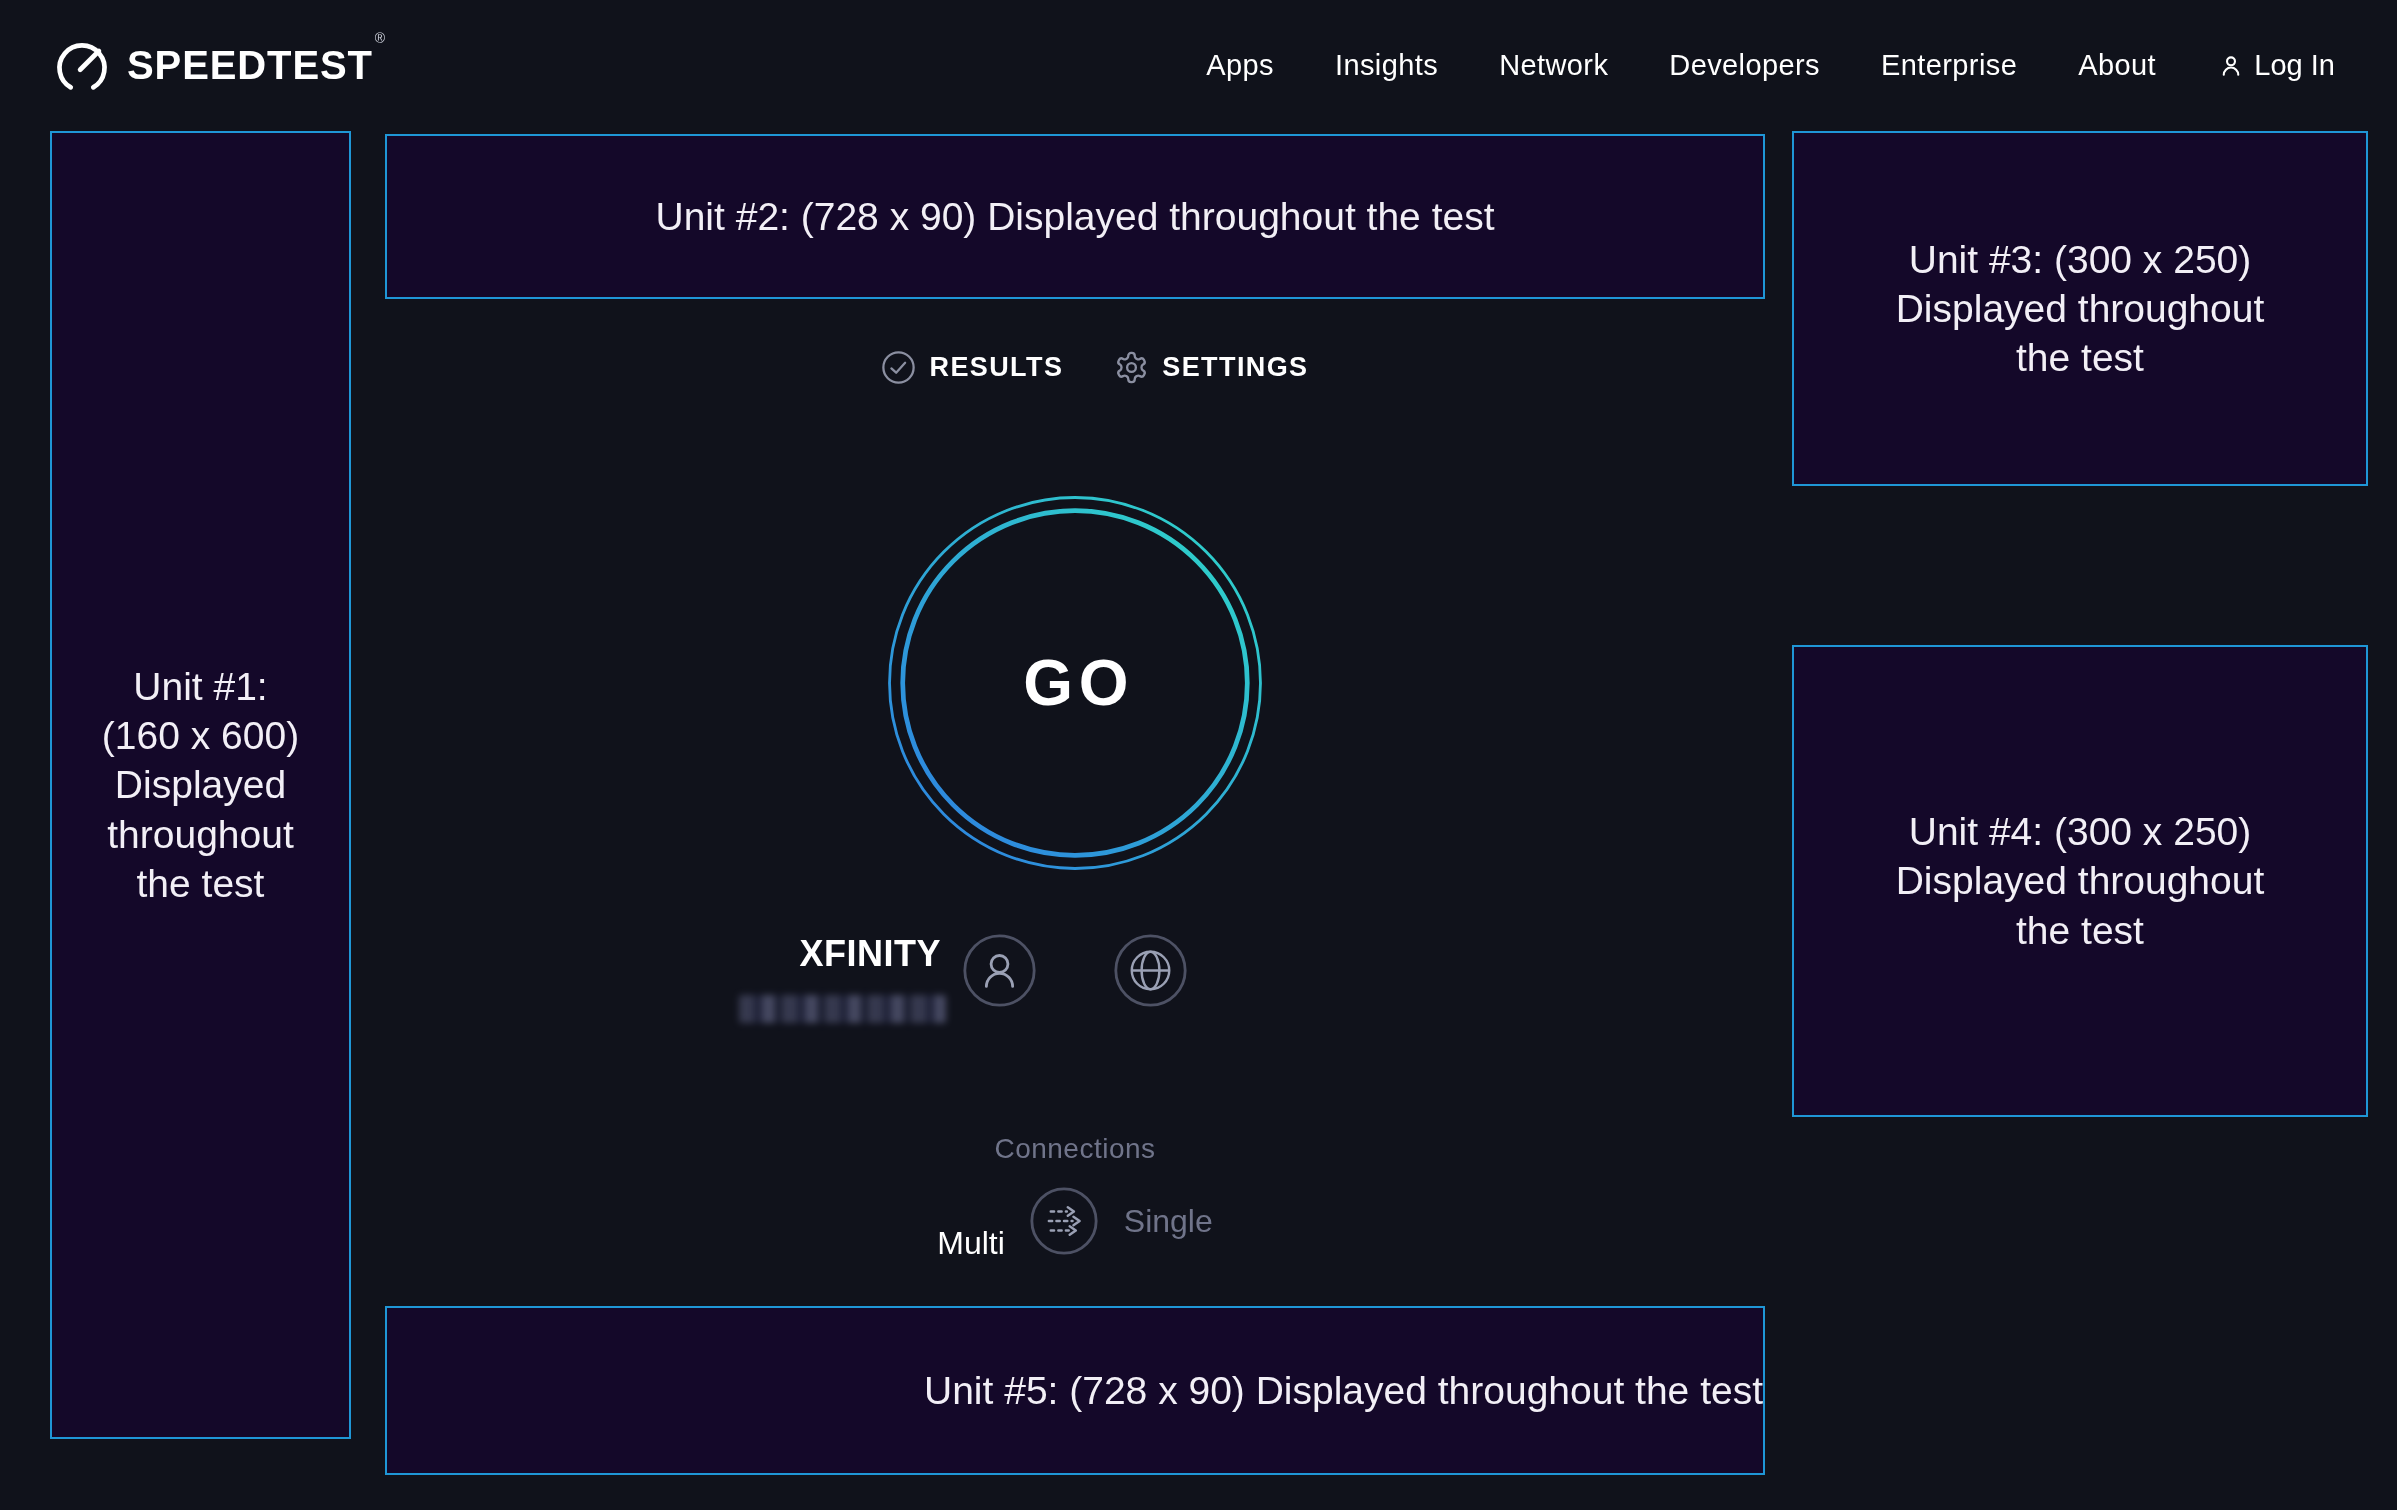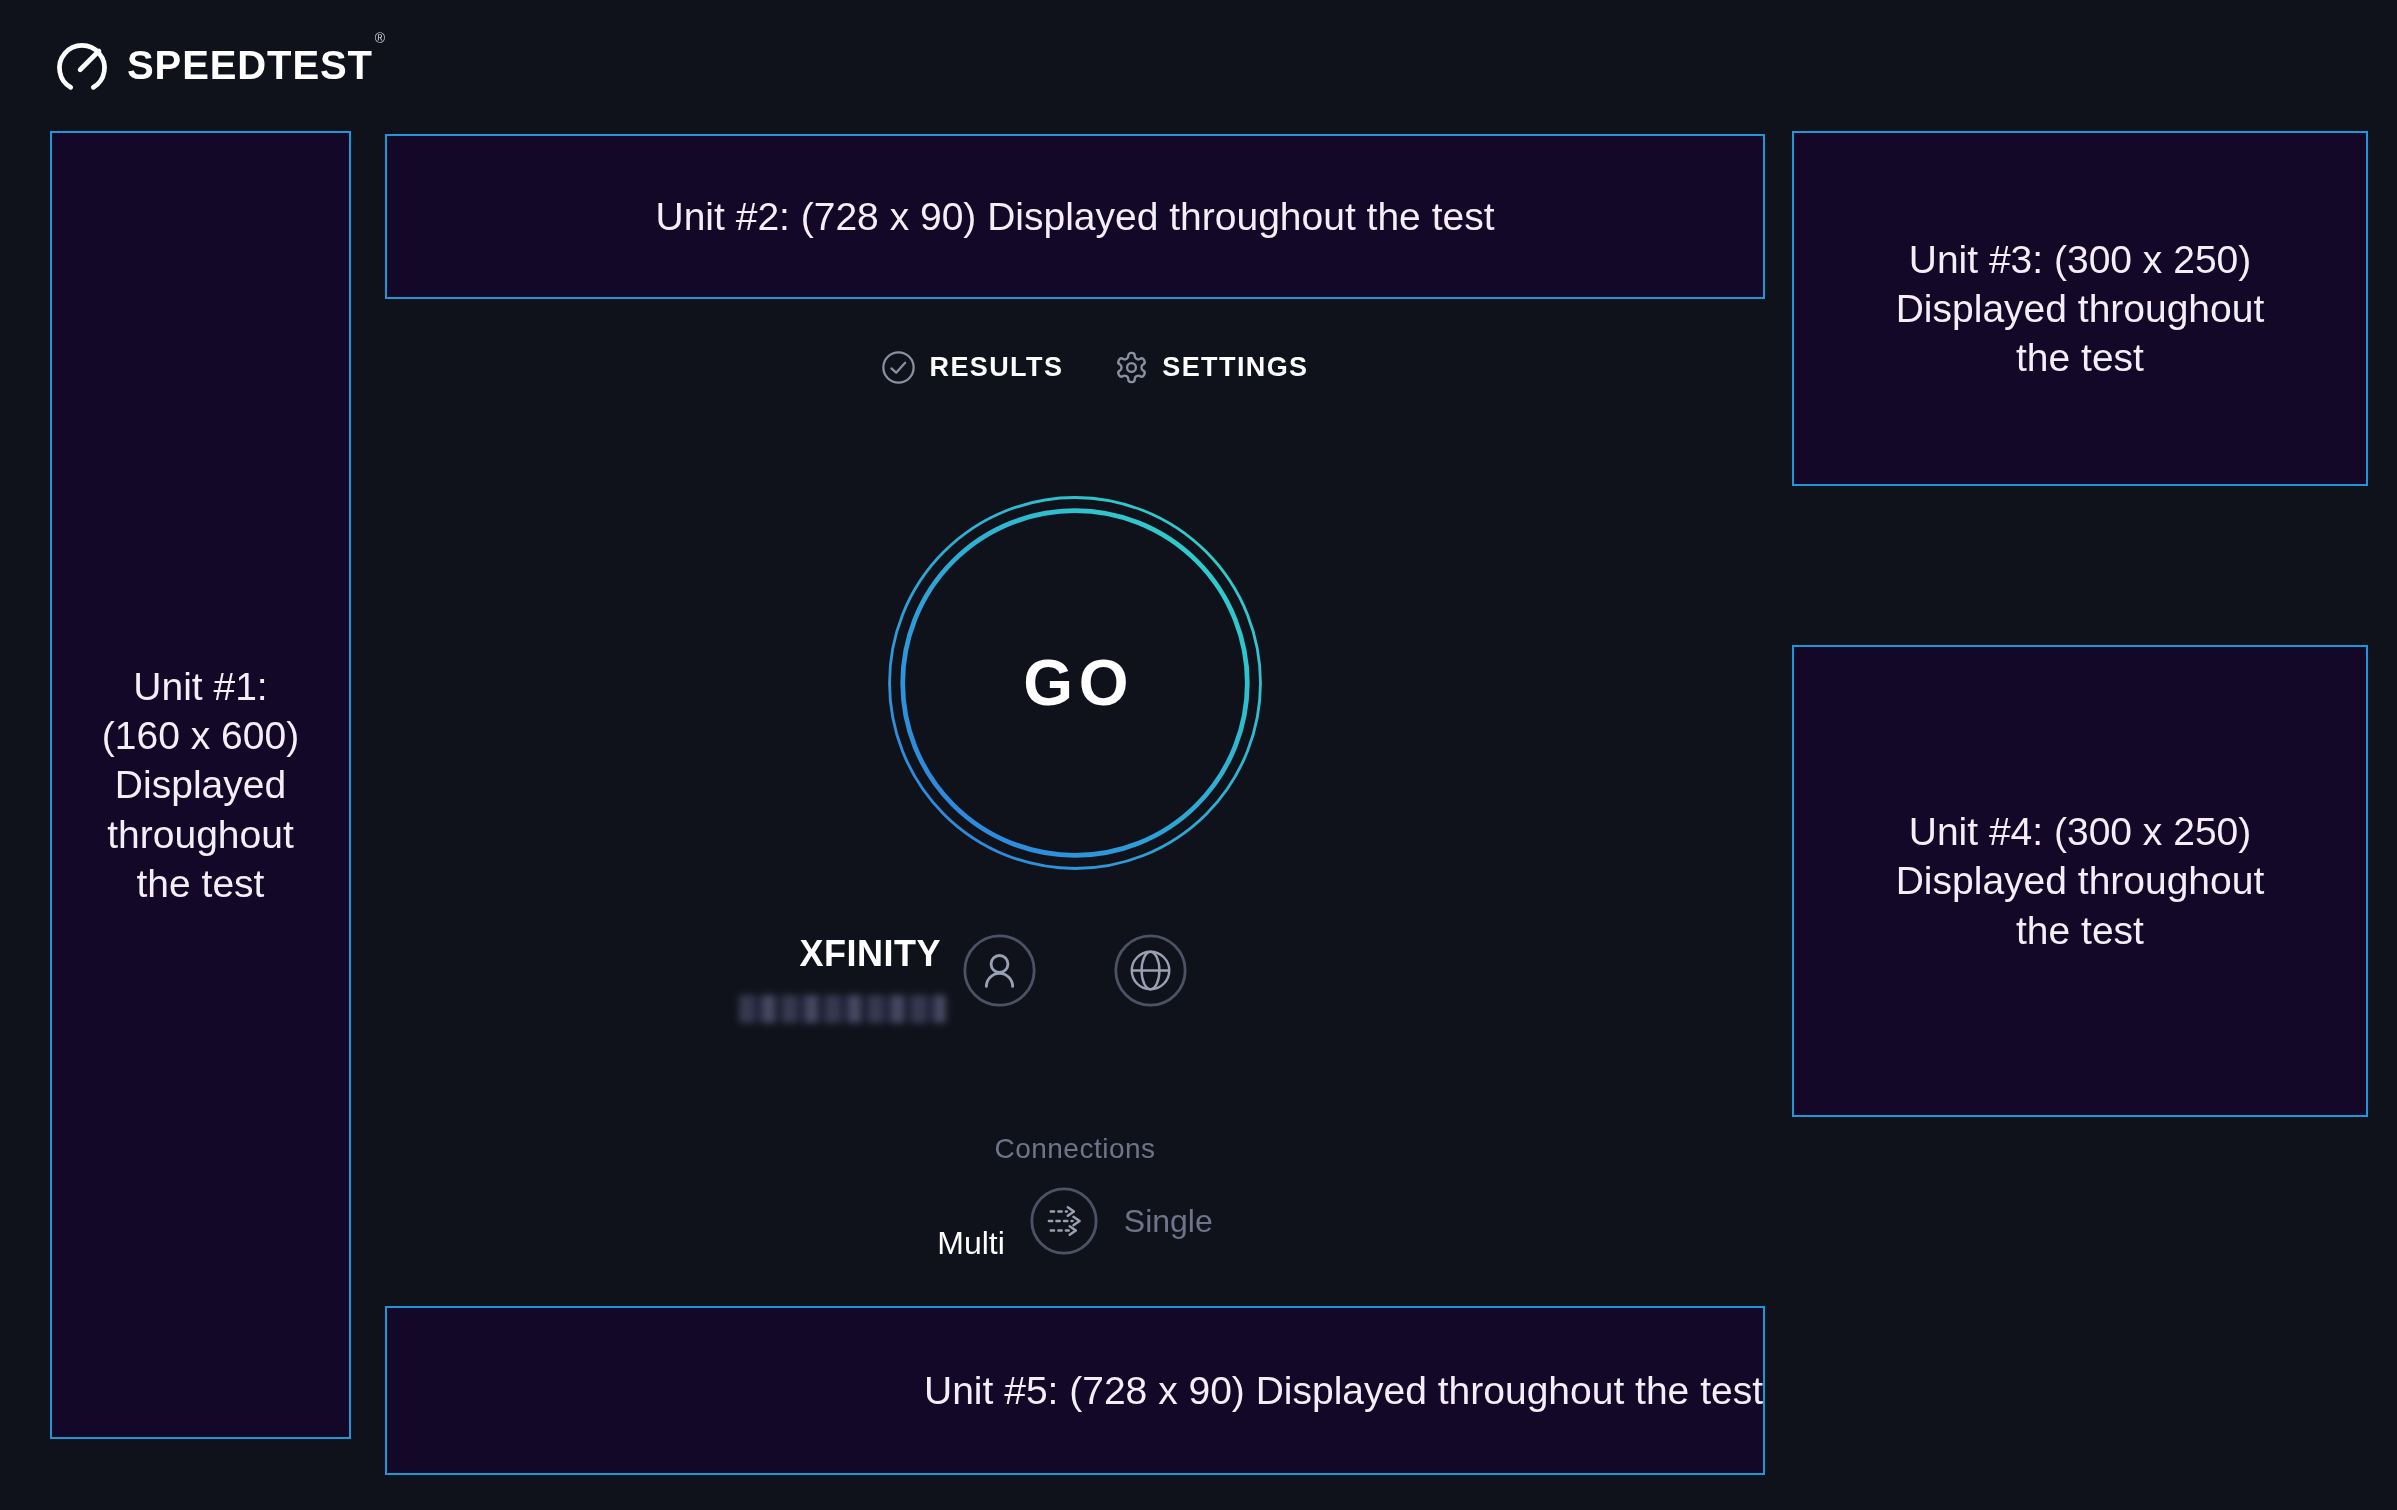--- a/index.html
+++ b/index.html
@@ -70,20 +70,37 @@
   <div class="header">
     <div class="logo">
       <span style="display:flex;">
         <svg width="60" height="60" viewBox="0 0 64 64" fill="none">
           <path d="M 20 54.8 A 24 24 0 1 1 44 54.8" stroke="#fff" stroke-width="5" stroke-linecap="round"></path>
           <line x1="30" y1="36" x2="50" y2="16" stroke="#fff" stroke-width="5" stroke-linecap="round"></line>
         </svg>
       </span>
       <span>
         <span class="logo-text">SPEEDTEST</span><span class="logo-mark">®</span>
+      </span>
+    </div>
+    <div class="nav">
+      <span class="nav-item">Apps</span>
+      <span class="nav-item">Insights</span>
+      <span class="nav-item">Network</span>
+      <span class="nav-item">Developers</span>
+      <span class="nav-item">Enterprise</span>
+      <span class="nav-item">About</span>
+      <span class="login">
+        <span style="display:flex;">
+          <svg width="28" height="28" viewBox="0 0 24 24" fill="none" stroke="#fff" stroke-width="1.8" stroke-linecap="round">
+            <circle cx="12" cy="8" r="3.4"></circle>
+            <path d="M 5.8 19.5 a 6.2 6.2 0 0 1 12.4 0"></path>
+          </svg>
+        </span>
+        <span>Log In</span>
       </span>
     </div>
   </div>
 
   <div id="ad1" class="ad">
     <div>
       <span>Unit #1:</span>
       <span>(160 x 600)</span>
       <span>Displayed</span>
       <span>throughout</span>

